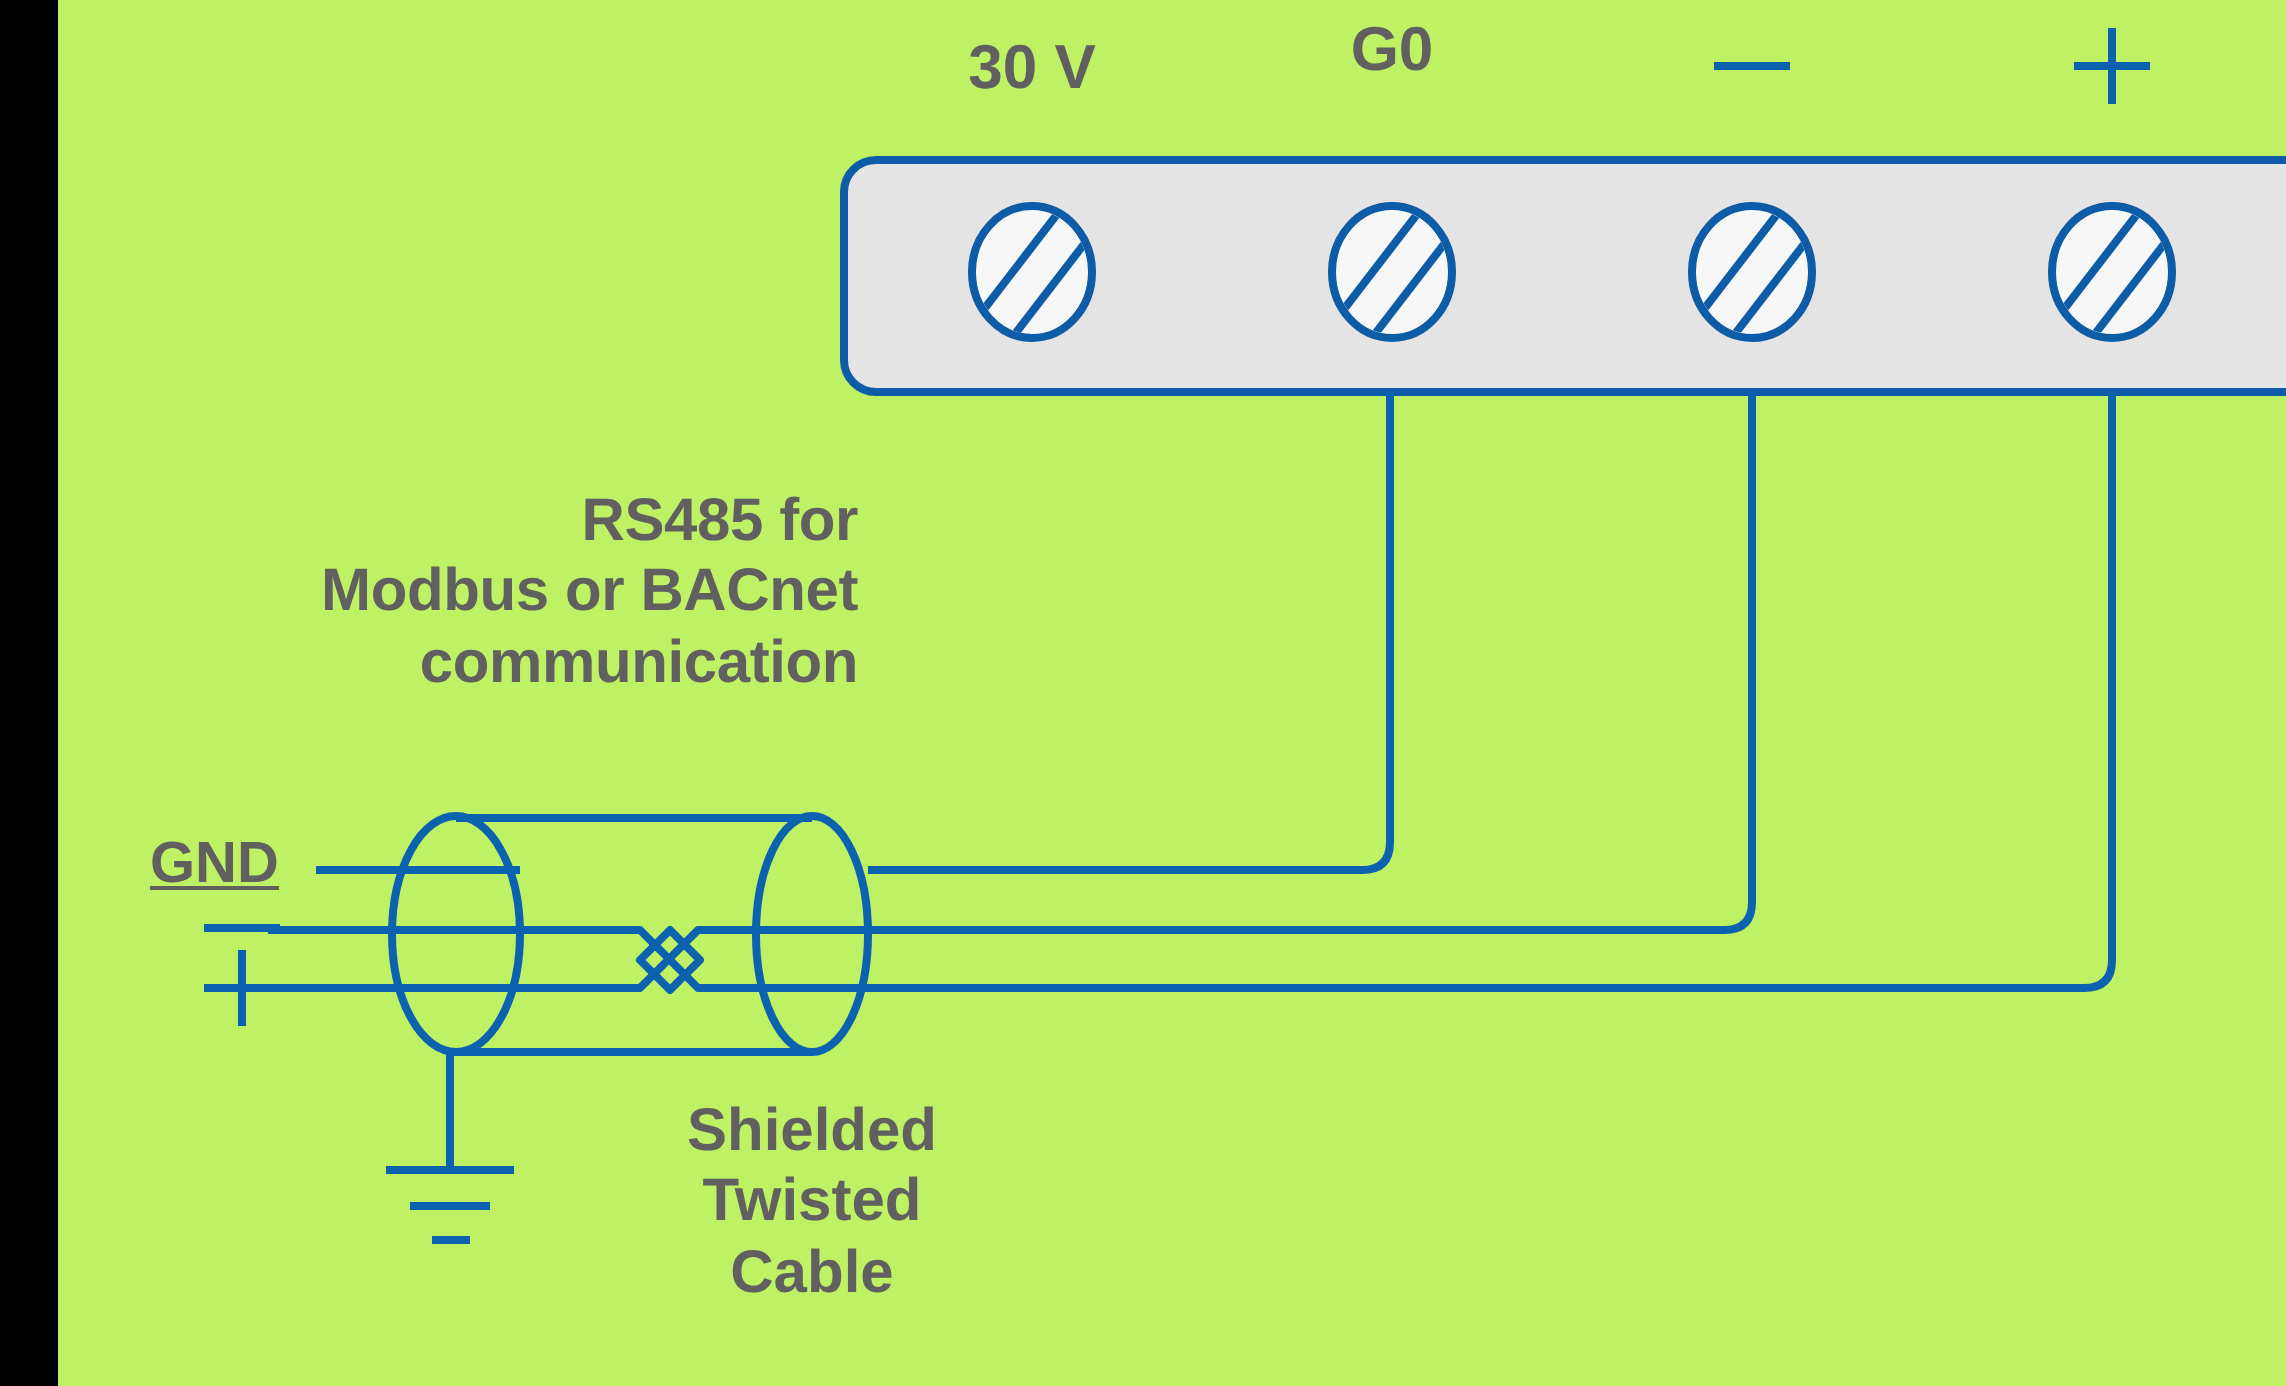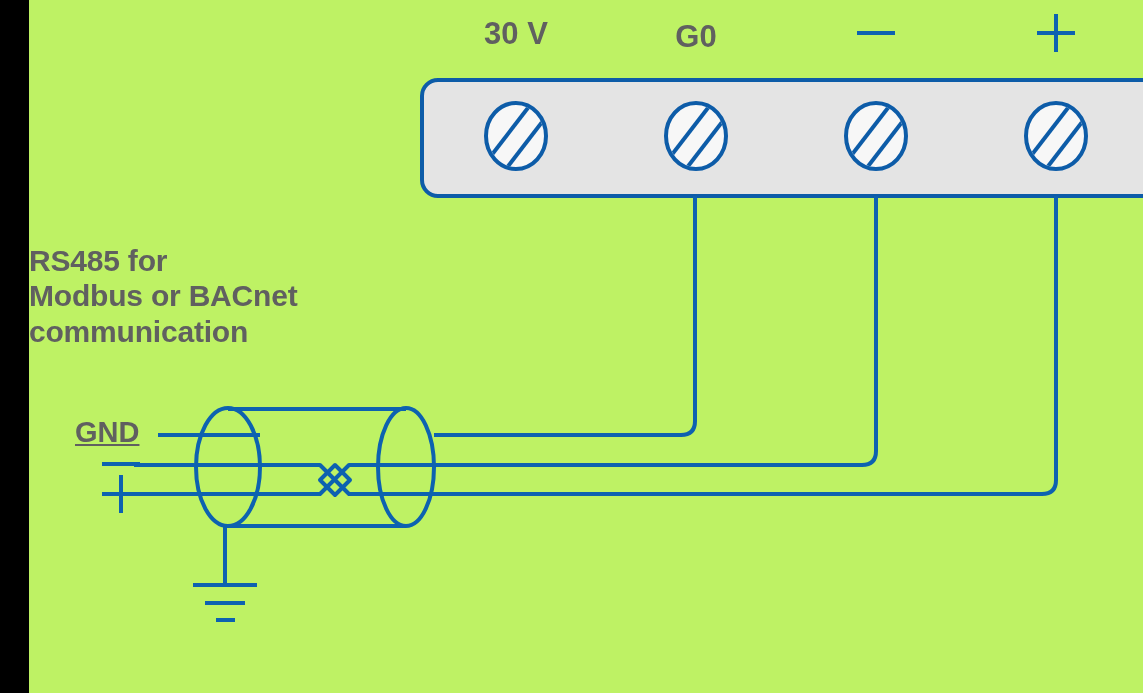--- a/index.html
+++ b/index.html
@@ -33,21 +33,21 @@
   .lbl-gray { color: #606060; }
   .term-label {
     font-size: 31px;
     text-align: center;
     transform: translateX(-50%);
   }
   #rs485-label {
     left: 0px;
     top: 243px;
     width: 400px;
-    text-align: left;
+    text-align: right;
     font-size: 30px;
     letter-spacing: -0.2px;
   }
   #cable-label {
     left: 268px;
     top: 548px;
     width: 218px;
     text-align: center;
     font-size: 30px;
   }
@@ -152,22 +152,25 @@
       <line x1="196" y1="526" x2="196" y2="585"></line>
       <line x1="164" y1="585" x2="228" y2="585"></line>
       <line x1="176" y1="603" x2="216" y2="603"></line>
       <line x1="187" y1="620" x2="206" y2="620"></line>
     </g>
 
   </svg>
 
   <div class="lbl lbl-gray term-label" style="left:487px; top:16px;">30 V</div>
 
-  <div class="lbl lbl-gray term-label" style="left:667px; top:19px;">G0</div>
+  <div class="lbl lbl-gray term-label" style="left:667px; top:7px;">G0</div>
 
   <div class="lbl lbl-gray" id="rs485-label">RS485 for
 Modbus or BACnet
 communication</div>
 
   <div class="lbl lbl-gray" id="gnd-label">GND</div>
 
+  <div class="lbl lbl-gray" id="cable-label">Shielded
+Twisted
+Cable</div>
 
 </div>
 
 </body></html>

